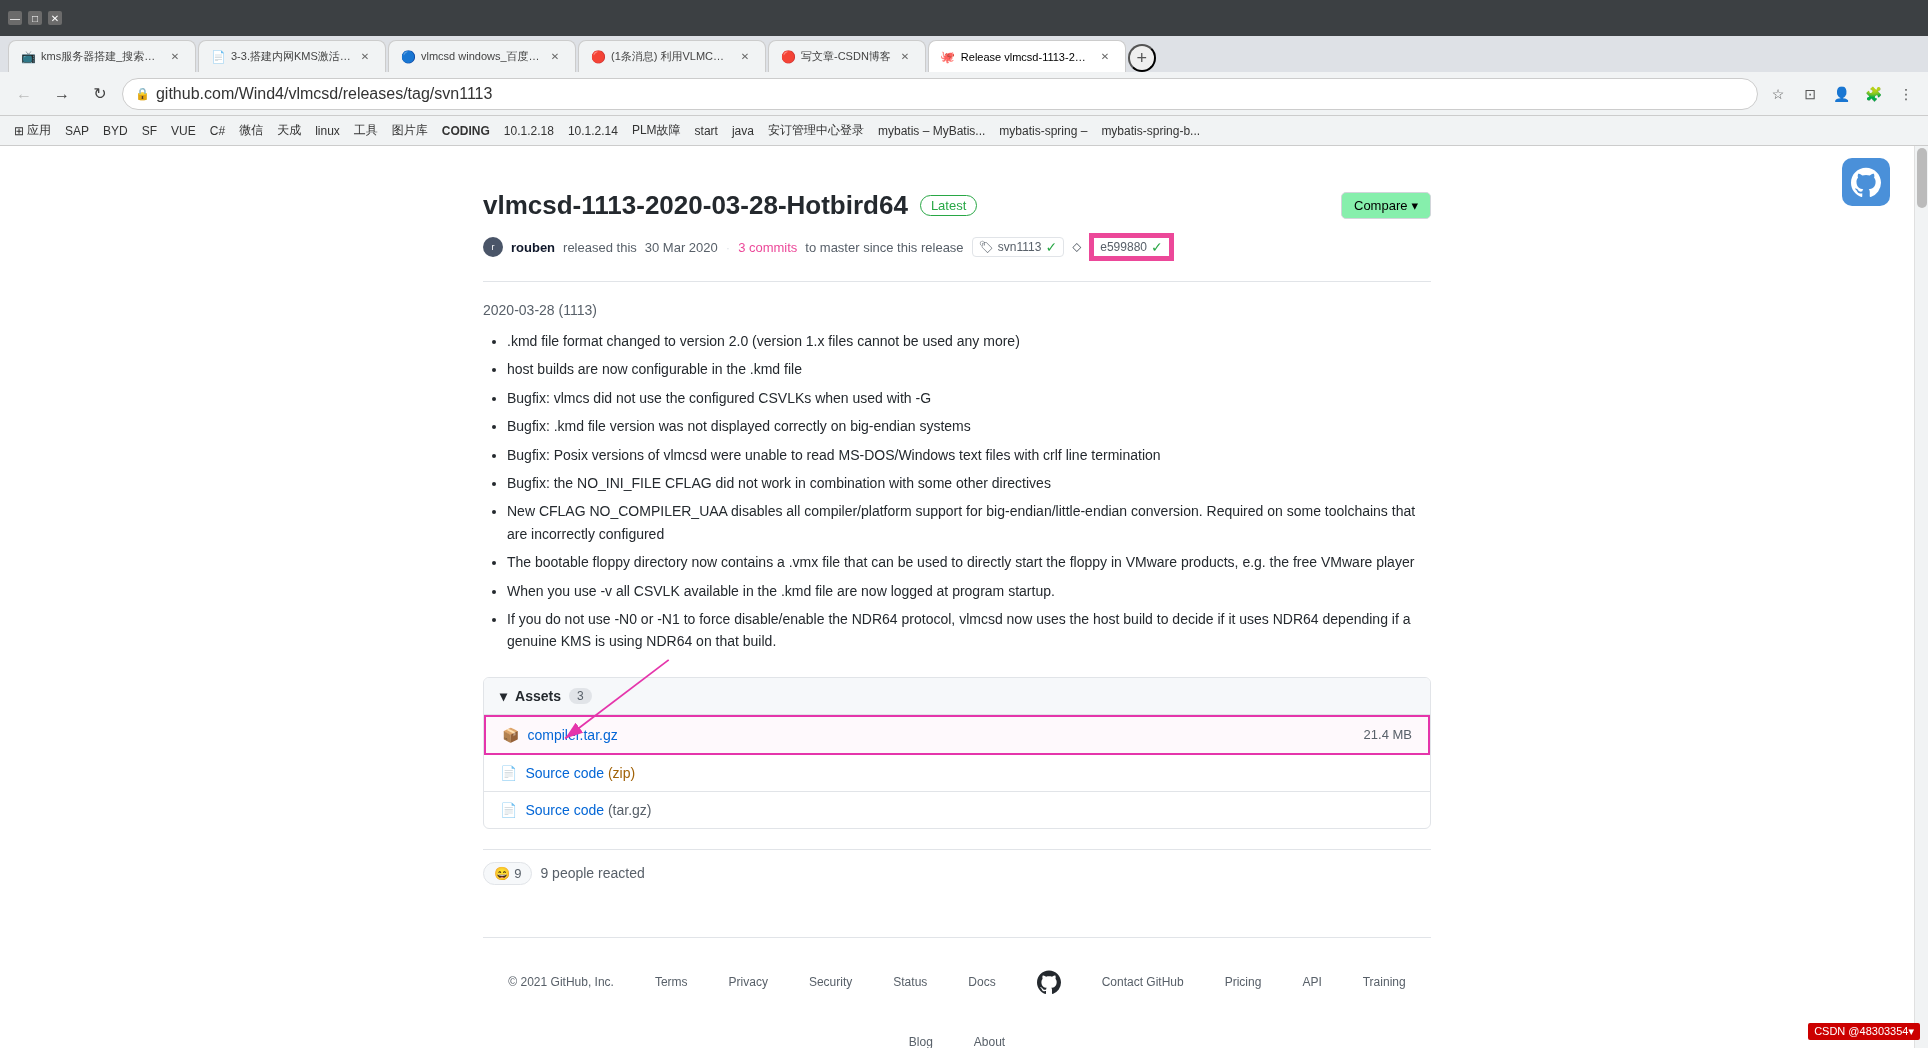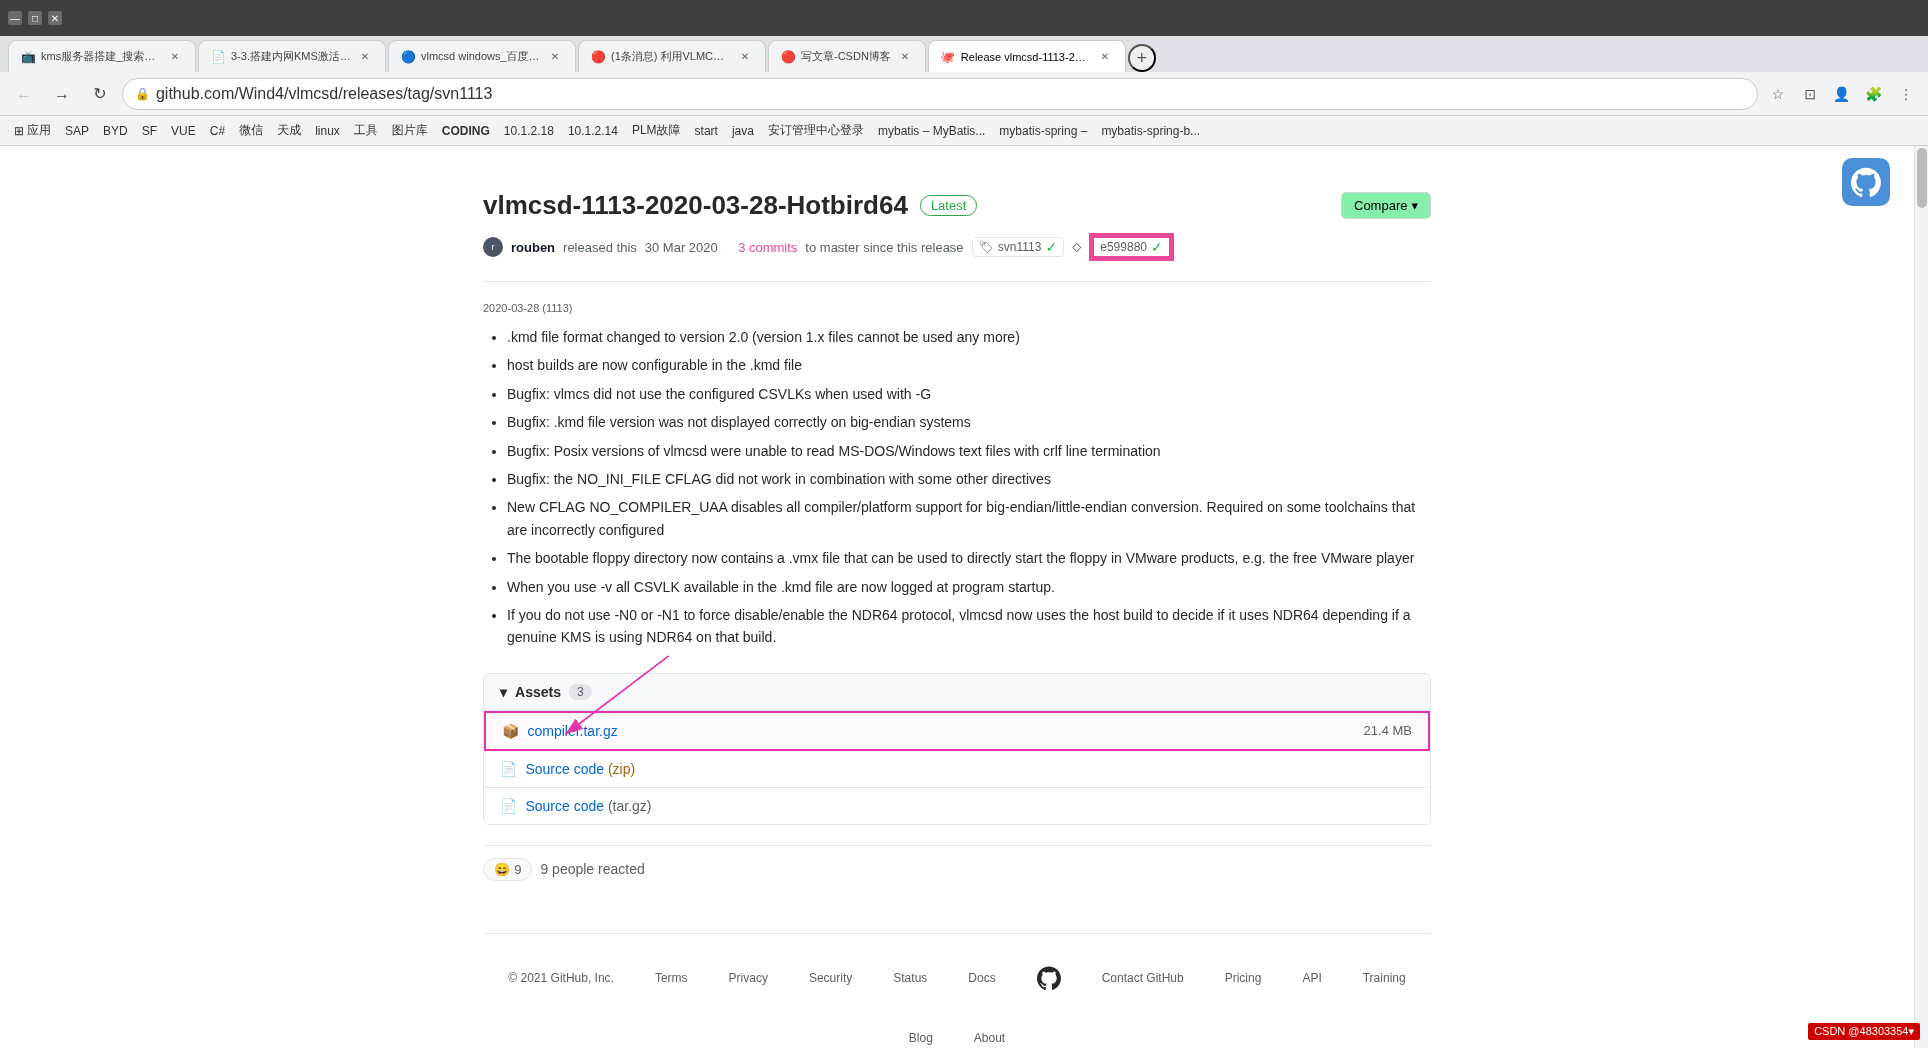--- a/index.html
+++ b/index.html
@@ -42,21 +42,21 @@
     .latest-badge { background: #fff; border: 1px solid #28a745; color: #28a745; border-radius: 20px; padding: 2px 10px; font-size: 13px; font-weight: 500; }
     .compare-btn { margin-left: auto; border: 1px solid #d1d5da; background: #86efac; padding: 5px 12px; border-radius: 5px; font-size: 13px; cursor: pointer; display: flex; align-items: center; gap: 4px; }
 
     .release-meta { display: flex; align-items: center; gap: 8px; font-size: 13px; color: #586069; margin-bottom: 20px; padding-bottom: 20px; border-bottom: 1px solid #e1e4e8; }
     .avatar-small { width: 20px; height: 20px; border-radius: 50%; background: #4a5568; display: inline-flex; align-items: center; justify-content: center; color: #fff; font-size: 9px; }
     .release-author { color: #0f172a; font-weight: 600; }
     .commits-link { color: #ec4899; text-decoration: none; }
     .tag-badge { border: 1px solid #e1e4e8; border-radius: 4px; padding: 1px 6px; font-size: 12px; display: inline-flex; align-items: center; gap: 4px; }
     .commit-hash { border: 5px solid #ec4899; border-radius: 0; padding: 1px 6px; font-size: 12px; display: inline-flex; align-items: center; gap: 4px; }
 
-    .release-date-header { font-size: 11px; color: #586069; margin-bottom: 12px; }
+    .release-date-header { font-size: 14px; color: #586069; margin-bottom: 12px; }
     .release-notes { margin-bottom: 24px; }
     .release-notes ul { padding-left: 24px; }
     .release-notes li { margin-bottom: 6px; font-size: 14px; line-height: 1.6; color: #24292e; }
 
     
     .assets-section { border: 1px solid #e1e4e8; border-radius: 6px; overflow: hidden; margin-bottom: 20px; }
     .assets-header { background: #f6f8fa; padding: 10px 16px; display: flex; align-items: center; gap: 8px; font-weight: 600; font-size: 14px; border-bottom: 1px solid #e1e4e8; cursor: pointer; }
     .assets-count { background: #e1e4e8; color: #586069; border-radius: 20px; padding: 1px 8px; font-size: 12px; font-weight: normal; }
     .asset-row { display: flex; align-items: center; padding: 10px 16px; border-bottom: 1px solid #e1e4e8; font-size: 14px; }
     .asset-row:last-child { border-bottom: none; }

